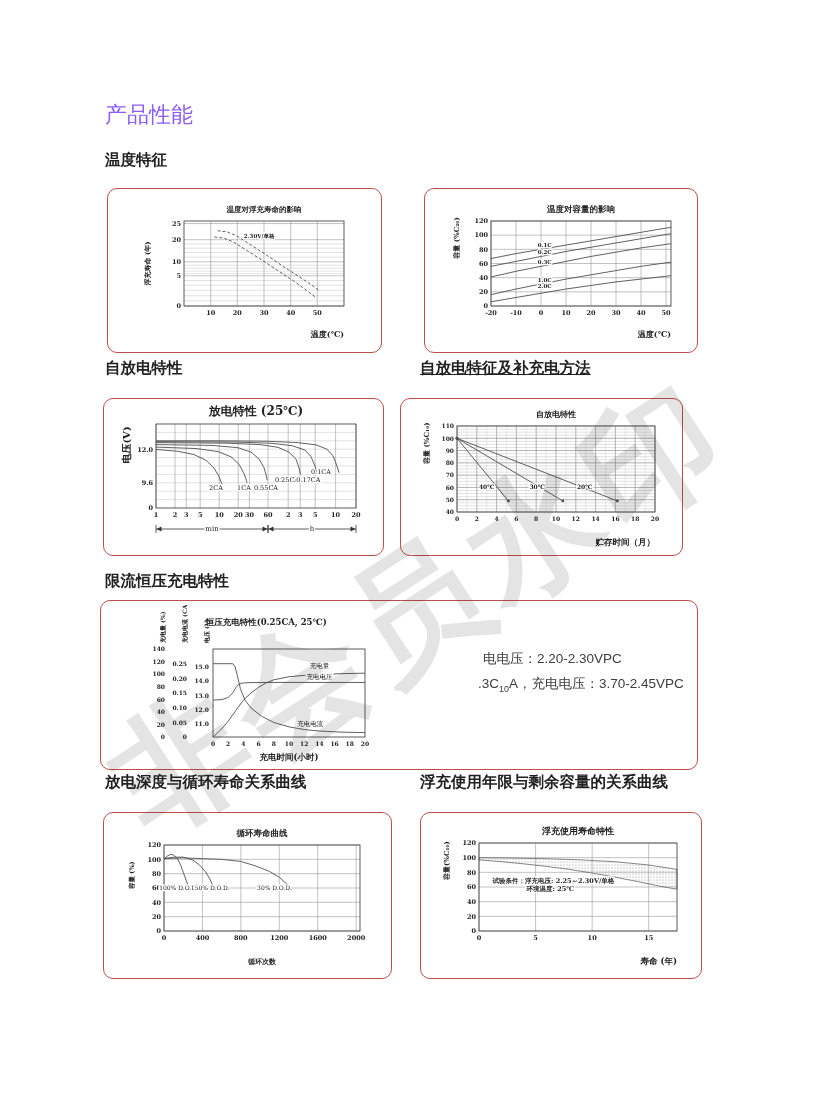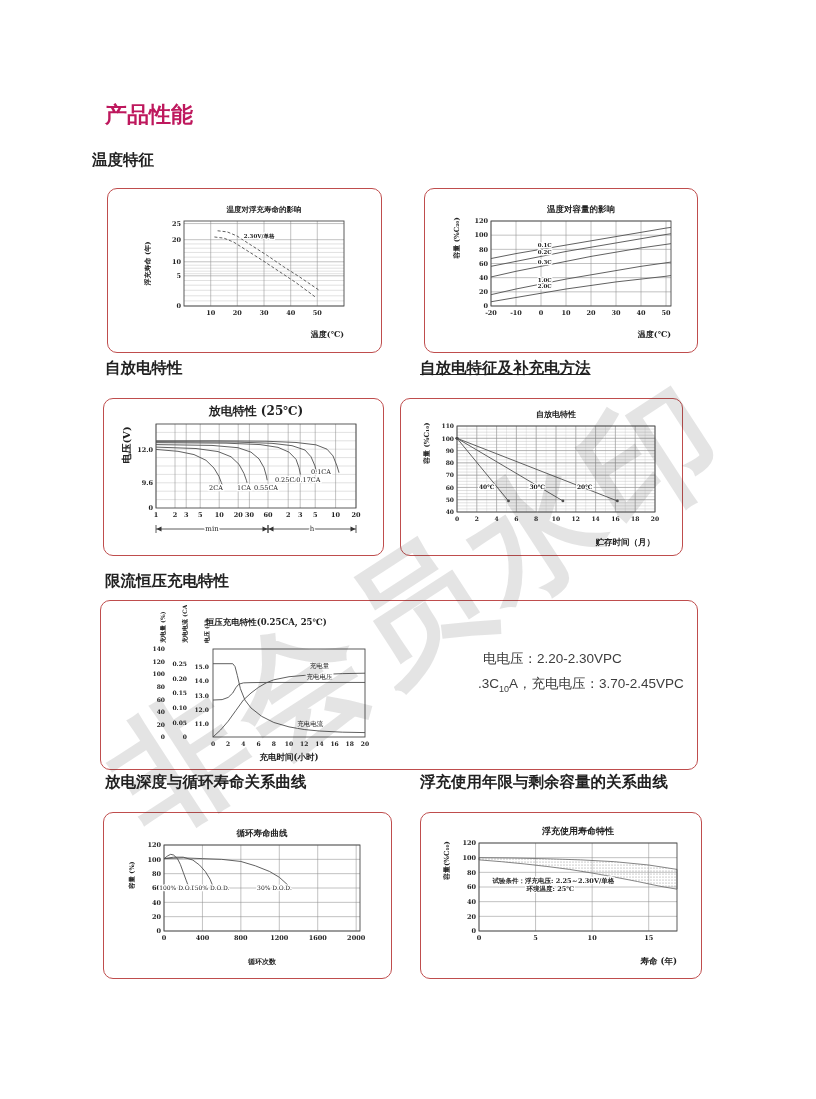--- a/index.html
+++ b/index.html
@@ -1,20 +1,20 @@
 <!DOCTYPE html>
 <html><head>
 <meta charset="utf-8">
 <style>
   html,body{margin:0;padding:0;background:#ffffff;}
   #page{position:relative;width:816px;height:1099px;background:#fff;overflow:hidden;
         font-family:"Liberation Sans",sans-serif;}
-  .h1{position:absolute;left:105px;top:100px;font-size:22px;font-weight:700;color:#be185d;margin:0;}
+  .h1{position:absolute;left:105px;top:100px;font-size:22px;font-weight:400;color:#8b5cf6;margin:0;}
   .sec{position:absolute;font-size:15.5px;font-weight:700;color:#212121;margin:0;}
-  .sec.temp{left:92px;top:150px;}
+  .sec.temp{left:105px;top:150px;}
   .sec.discharge{left:105px;top:358px;}
   .sec.selfdis{left:420px;top:358px;text-decoration:underline;}
   .sec.charging{left:105px;top:558px;margin-top:13px;}
   .sec.dod{left:105px;top:772px;}
   .sec.floatlife{left:420px;top:772px;}
   .box{position:absolute;border:1.5px solid #bf4d4d;border-radius:10px;background:#fff;}
   .b1{left:107px;top:188px;width:273px;height:163px;}
   .b2{left:424px;top:188px;width:272px;height:163px;}
   .b3{left:103px;top:398px;width:279px;height:156px;}
   .b4{left:400px;top:398px;width:281px;height:156px;}

